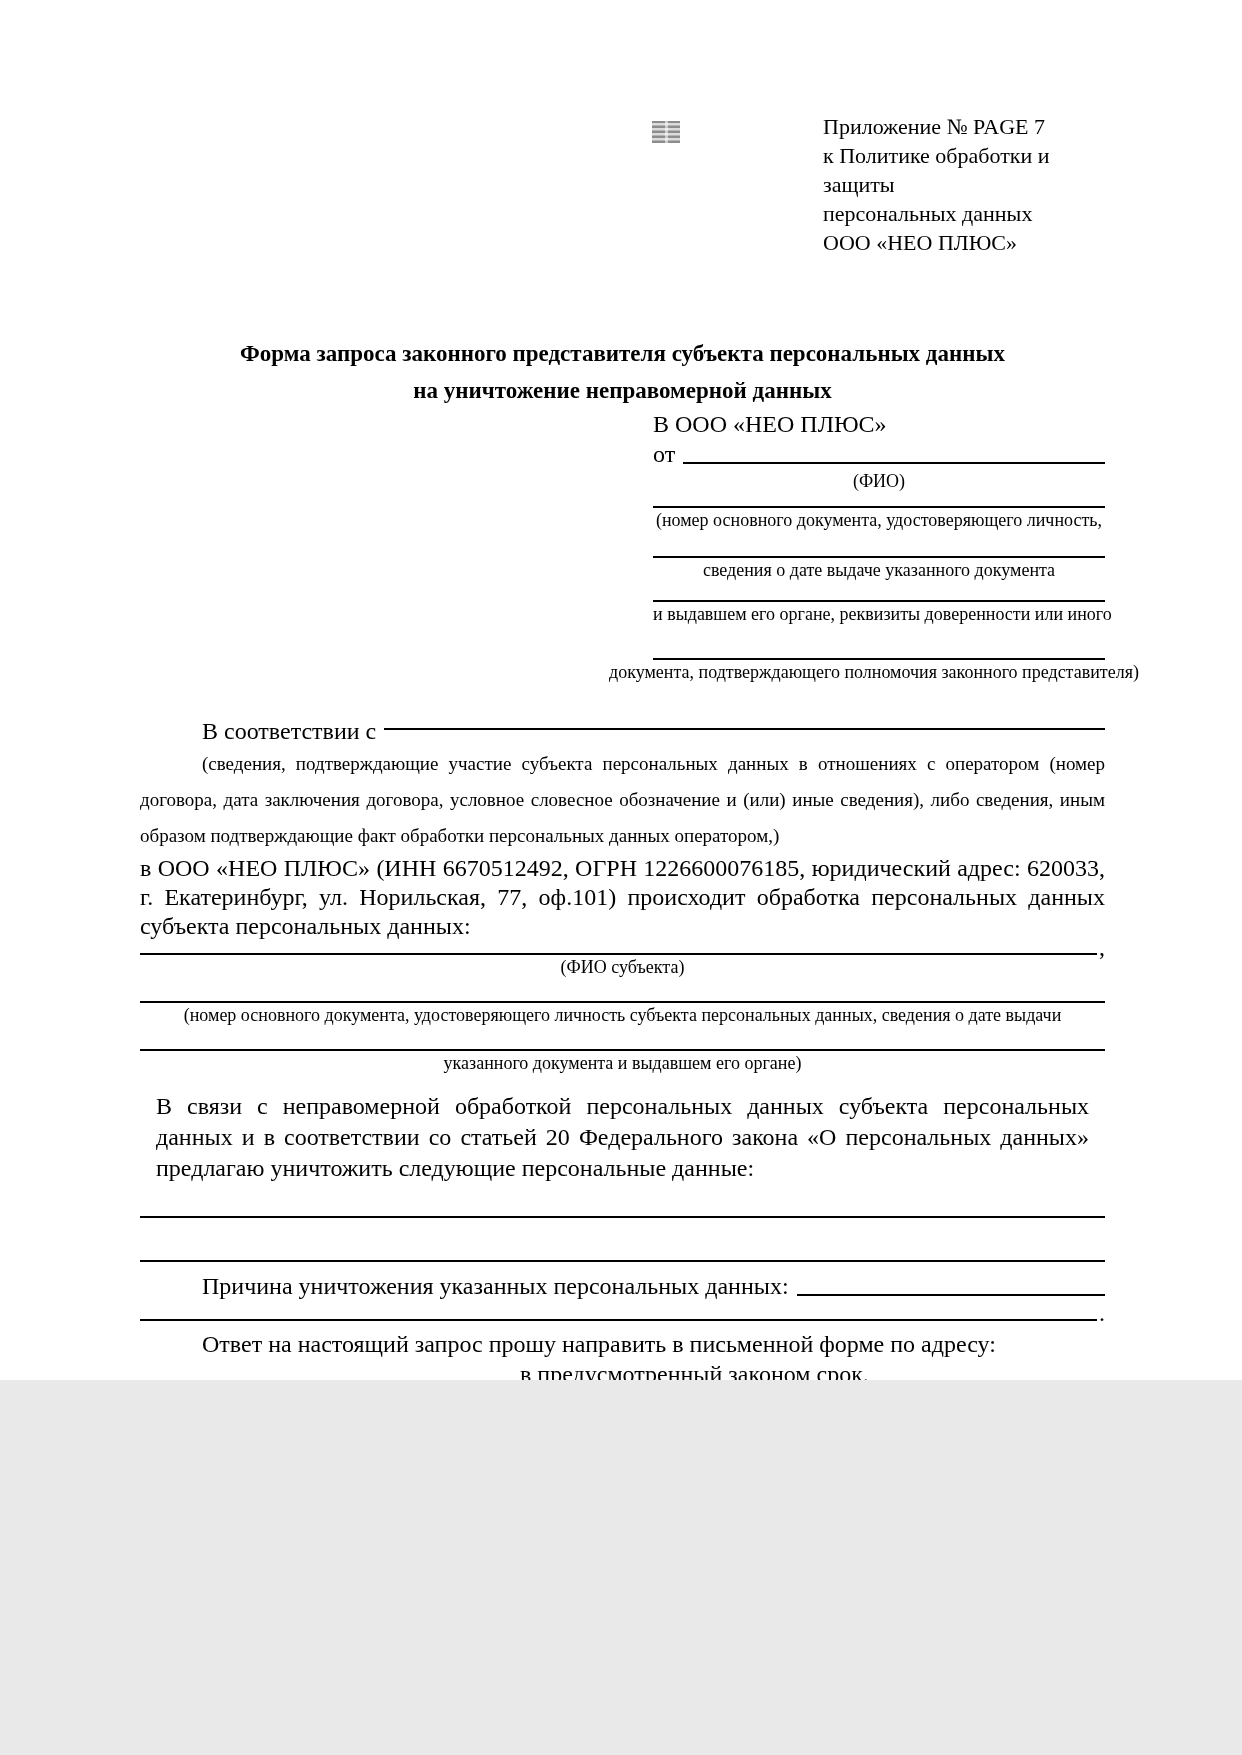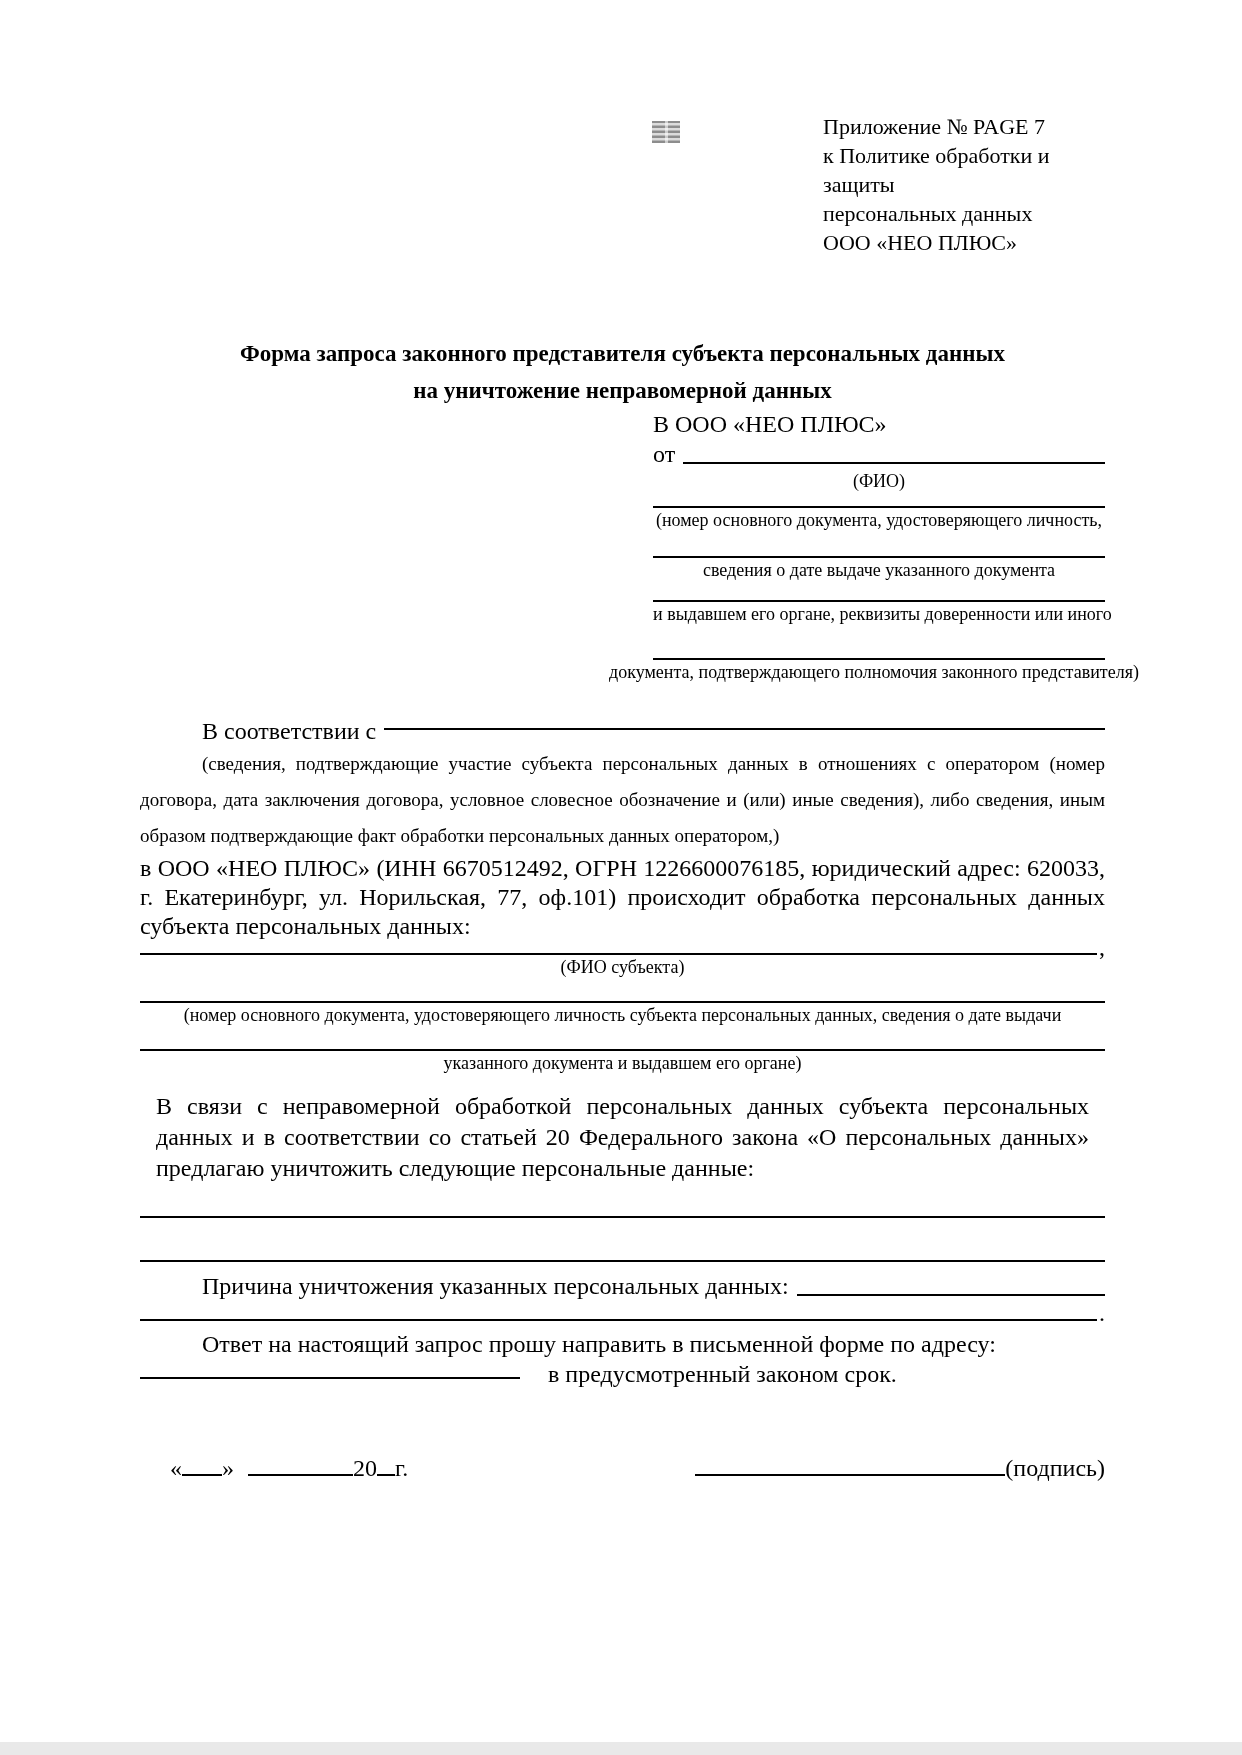--- a/index.html
+++ b/index.html
@@ -1,17 +1,17 @@
 <!DOCTYPE html>
 <html><head>
 <meta charset="utf-8">
 <style>
   html,body { margin:0; padding:0; background:#e9e9e9; }
   .page {
-    position:relative; width:1242px; height:1742px; background:#ffffff;
+    position:relative; width:1242px; height:1380px; background:#ffffff;
     font-family:"Liberation Serif", serif; color:#000; overflow:hidden;
   }
   .content { position:absolute; left:140px; top:0; width:965px; font-size:24px; line-height:30px; }
 
   
   .artifact-icon {
     position:absolute; left:512px; top:121px; width:28px; height:22px;
     background-image:
       repeating-linear-gradient(90deg, rgba(255,255,255,0) 0 13px, rgba(255,255,255,0.55) 13px 16px),
       repeating-linear-gradient(180deg, #8d8d8d 0 2px, #dcdcdc 2px 4px, #b5b5b5 4px 5px);
@@ -44,21 +44,21 @@
   .char-row .fill { flex:1 1 auto; border-bottom:2px solid #000; }
   .char-row .after { flex:0 0 auto; line-height:24px; margin-bottom:-4px; padding-left:2px; }
 
   .accordance { margin-top:32px;align-items:center; }
   .note { margin:0; font-size:19px; line-height:36px; text-align:justify; text-indent:62px; }
   .para { margin:0; text-align:justify; line-height:29px; }
   .para2 { margin:16px; text-align:justify; line-height:31px; }
   .reason-row { margin-top:9px; }
   .response { margin:8px 0 0 0; text-indent:62px; line-height:30px; }
 
-  .tail-row { display:flex; align-items:flex-start; line-height:30px;gap:28px; }
+  .tail-row { display:flex; align-items:center; line-height:30px; }
   .tail-row .blank-inline { margin-bottom:4px; }
   .blank-inline { display:inline-block; border-bottom:2px solid #000; height:18px; vertical-align:baseline; }
   .w380 { width:380px; } .w40 { width:40px; } .w105 { width:105px; } .w18 { width:18px; } .w310 { width:310px; }
 
   .footer-row { display:flex; align-items:center; margin-top:64px; line-height:30px; }
   .date-group { margin-left:30px; white-space:nowrap; }
   .date-group .gap { display:inline-block; width:14px; }
   .sig-group { margin-left:auto; white-space:nowrap; }
 </style>
 </head>

